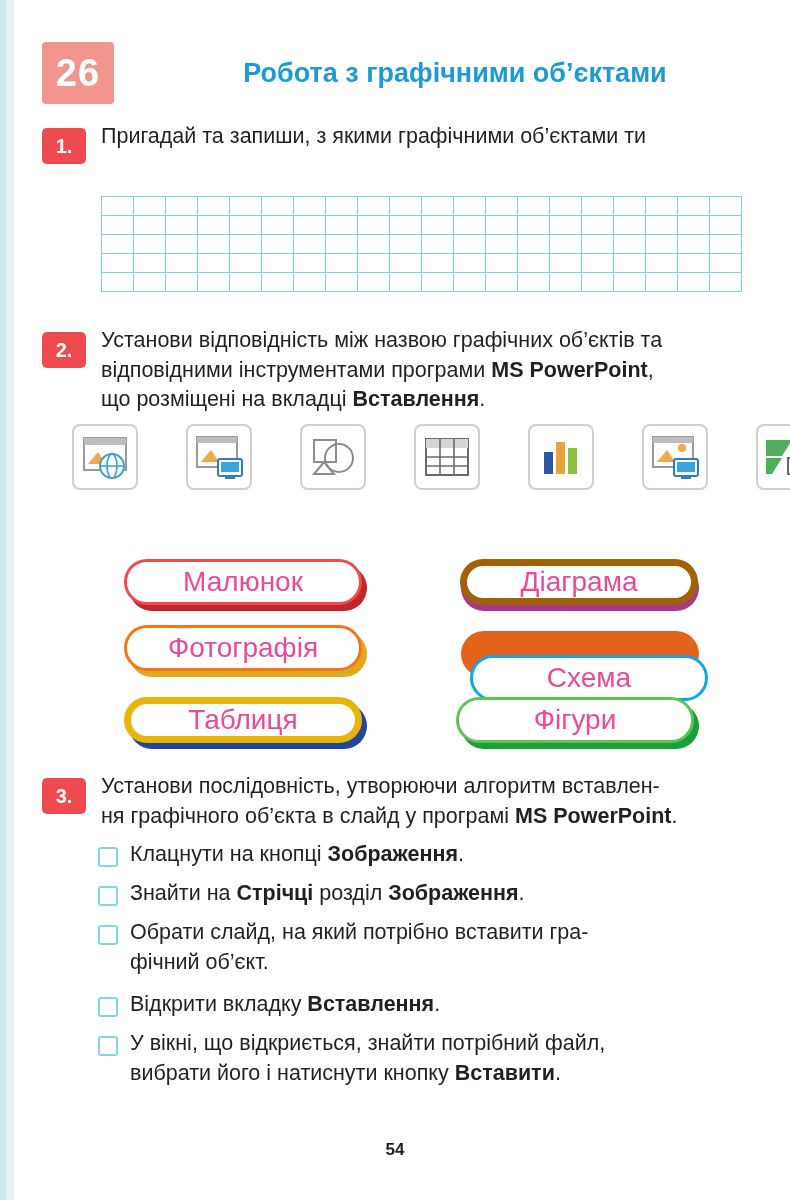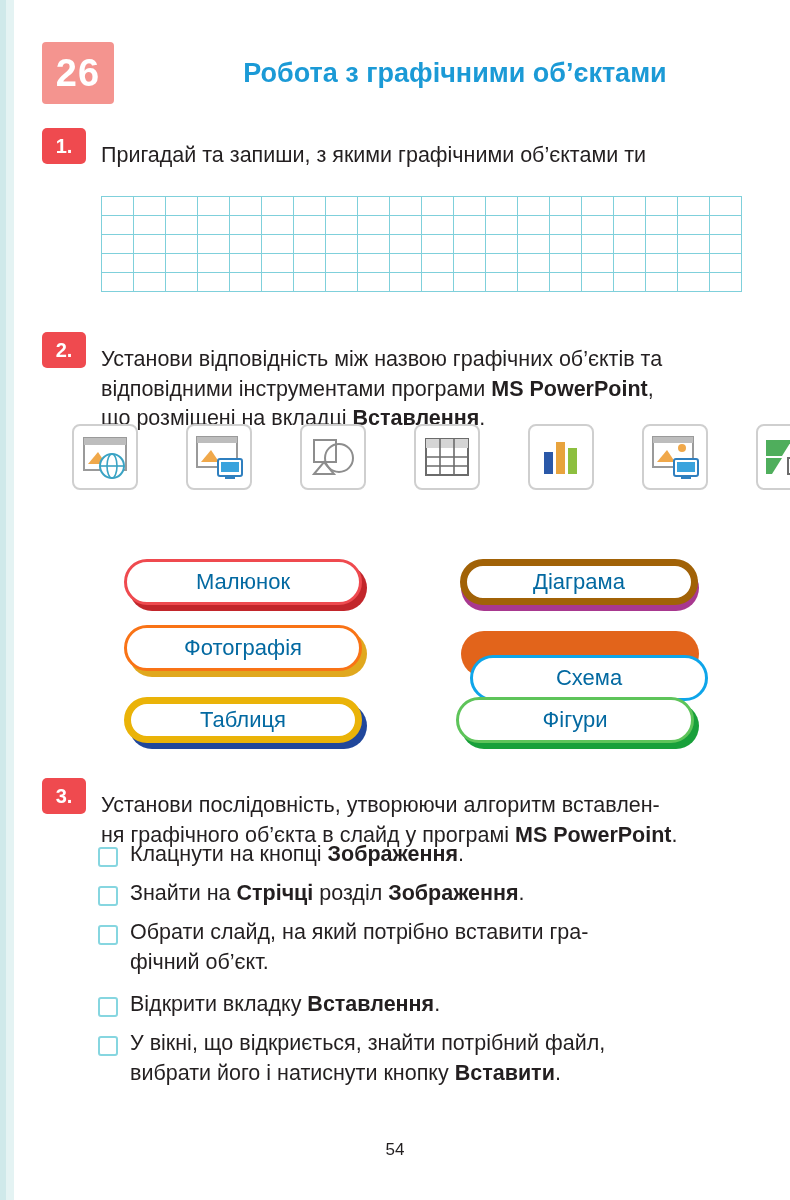--- a/index.html
+++ b/index.html
@@ -79,21 +79,20 @@
     display: flex;
     align-items: center;
     justify-content: center;
   }
 
   .task-text {
     position: absolute;
     font-size: 21.5px;
     color: #231f20;
     line-height: 1.38;
-    margin-top: 19px;
   }
   .task-text b { font-weight: bold; }
 
   
   .grid-box {
     position: absolute;
     left: 101px;
     top: 196px;
     width: 640px;
     height: 95px;
@@ -126,22 +125,22 @@
   
   .btn {
     position: absolute;
     width: 238px;
     height: 46px;
     border-radius: 23px;
     box-sizing: border-box;
     display: flex;
     align-items: center;
     justify-content: center;
-    font-size: 22px;
-    color: #0369a1;
+    font-size: 28px;
+    color: #ec4899;
     background: #ffffff;
   }
   .btn-shadow {
     position: absolute;
     width: 238px;
     height: 46px;
     border-radius: 23px;
   }
 
   
@@ -164,21 +163,21 @@
     line-height: 1.38;
   }
 
   .page-number {
     position: absolute;
     left: 0;
     top: 1140px;
     width: 790px;
     text-align: center;
     font-size: 17px;
-    font-weight: normal;
+    font-weight: bold;
     color: #231f20;
   }
 </style>
 </head>
 <body>
 
 <div class="page">
 
   <div class="left-stripe">
     <div class="left-stripe-inner"></div>

